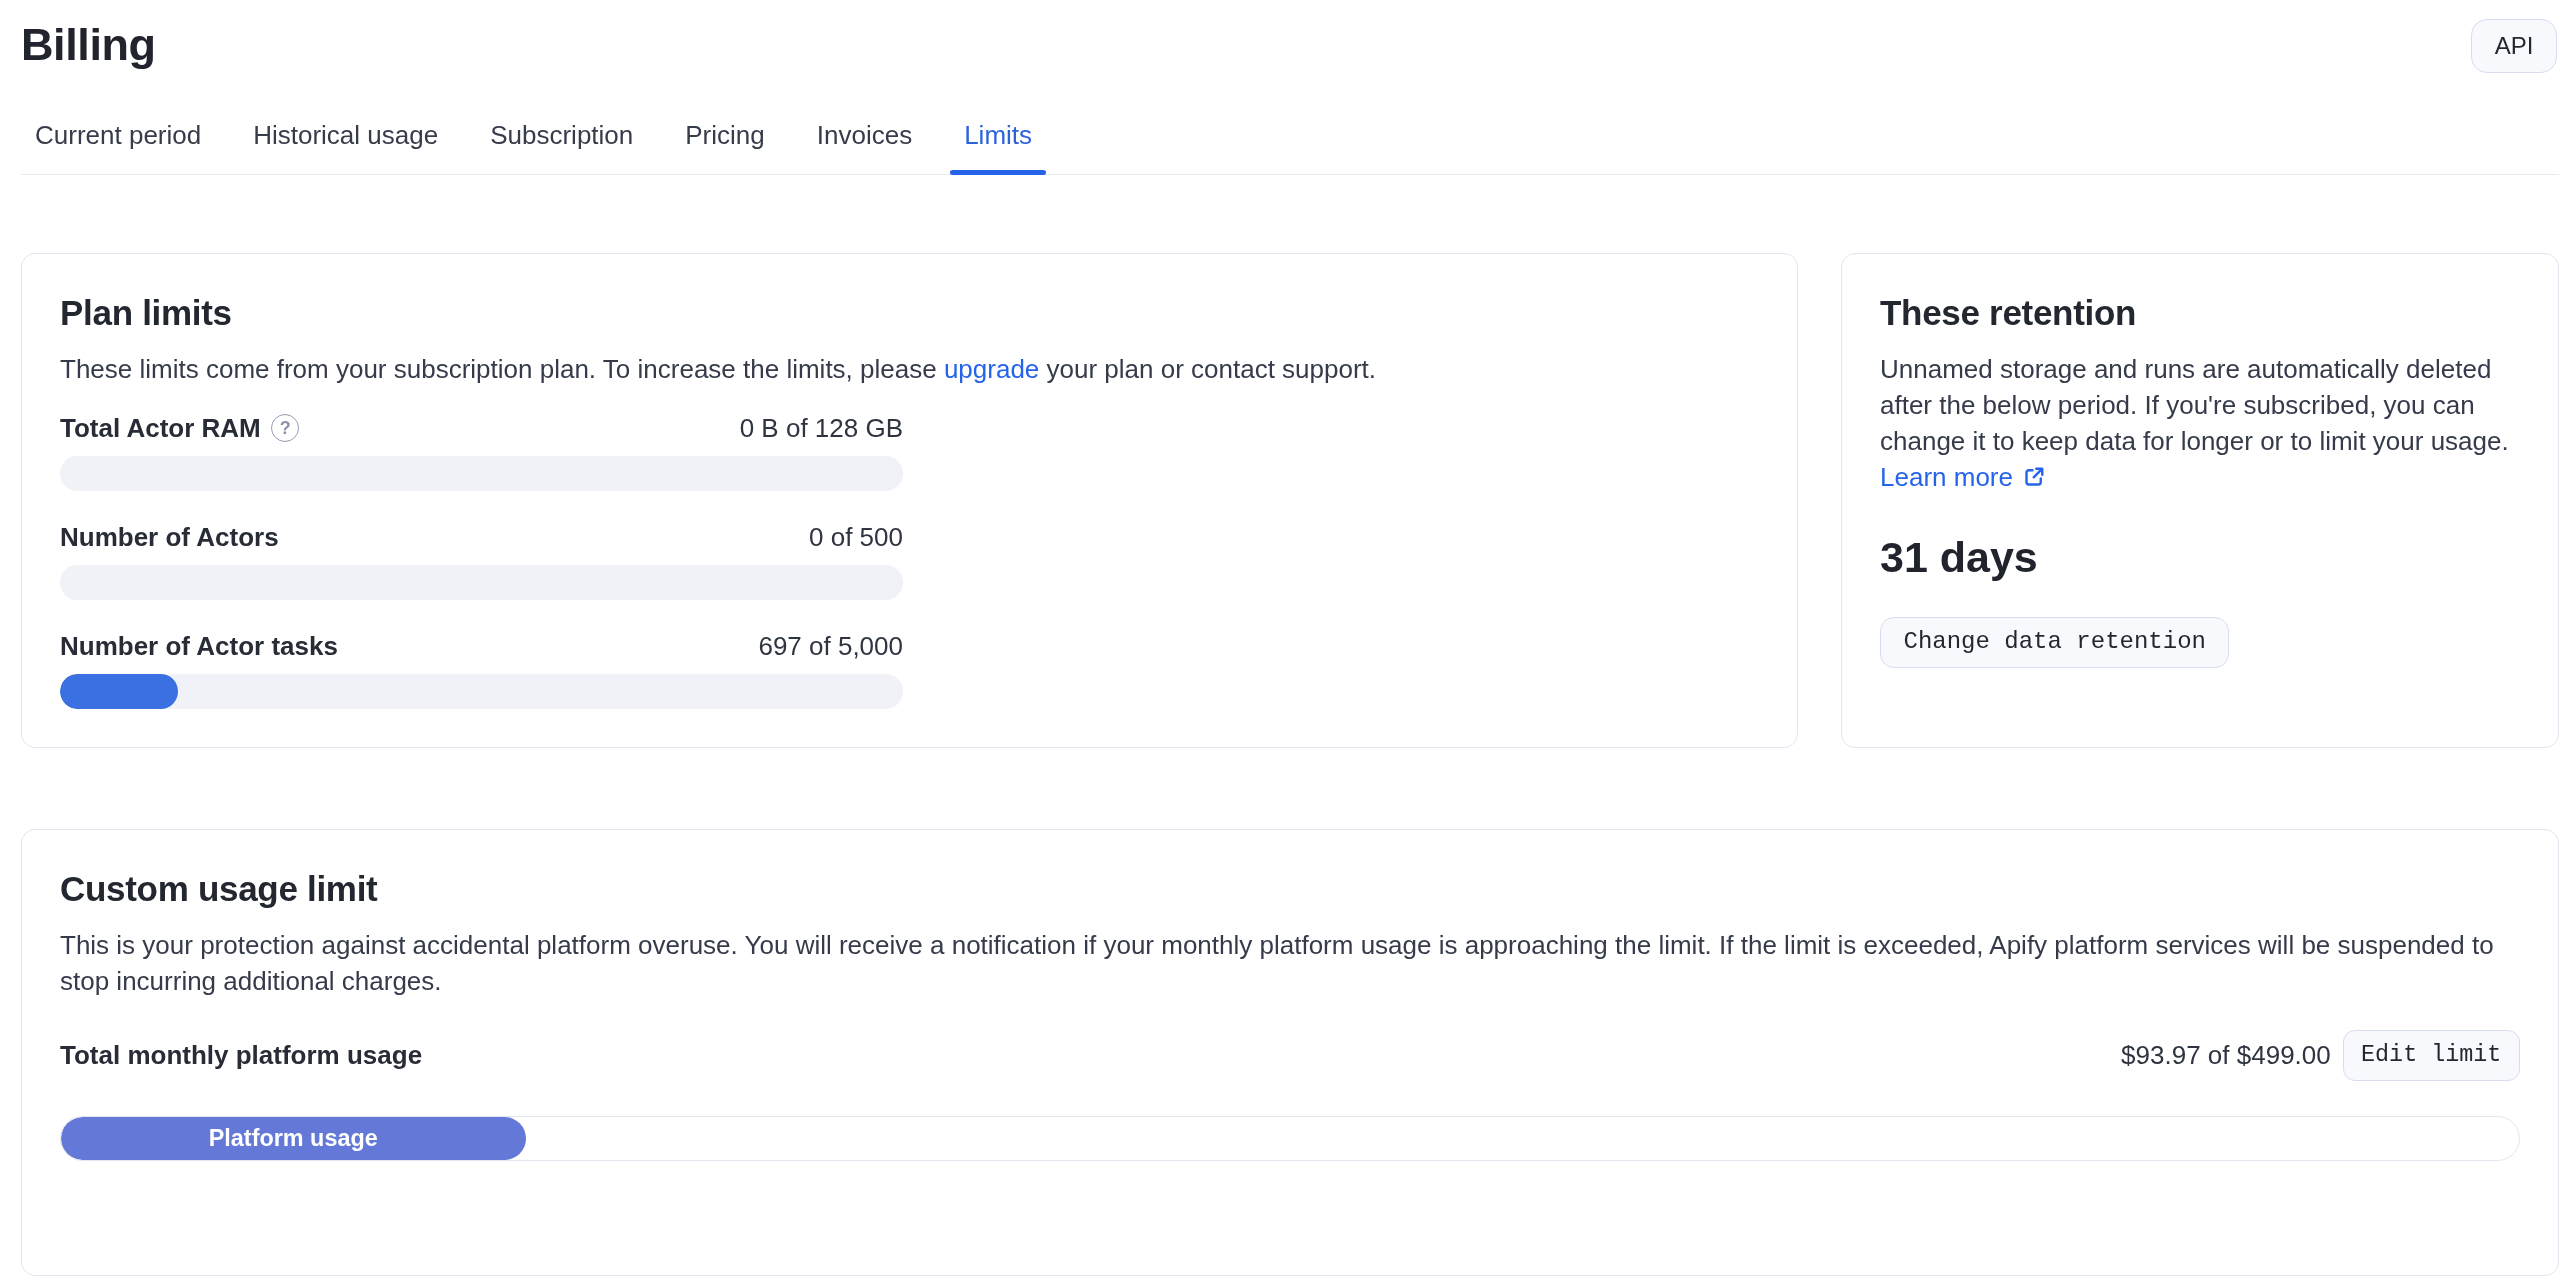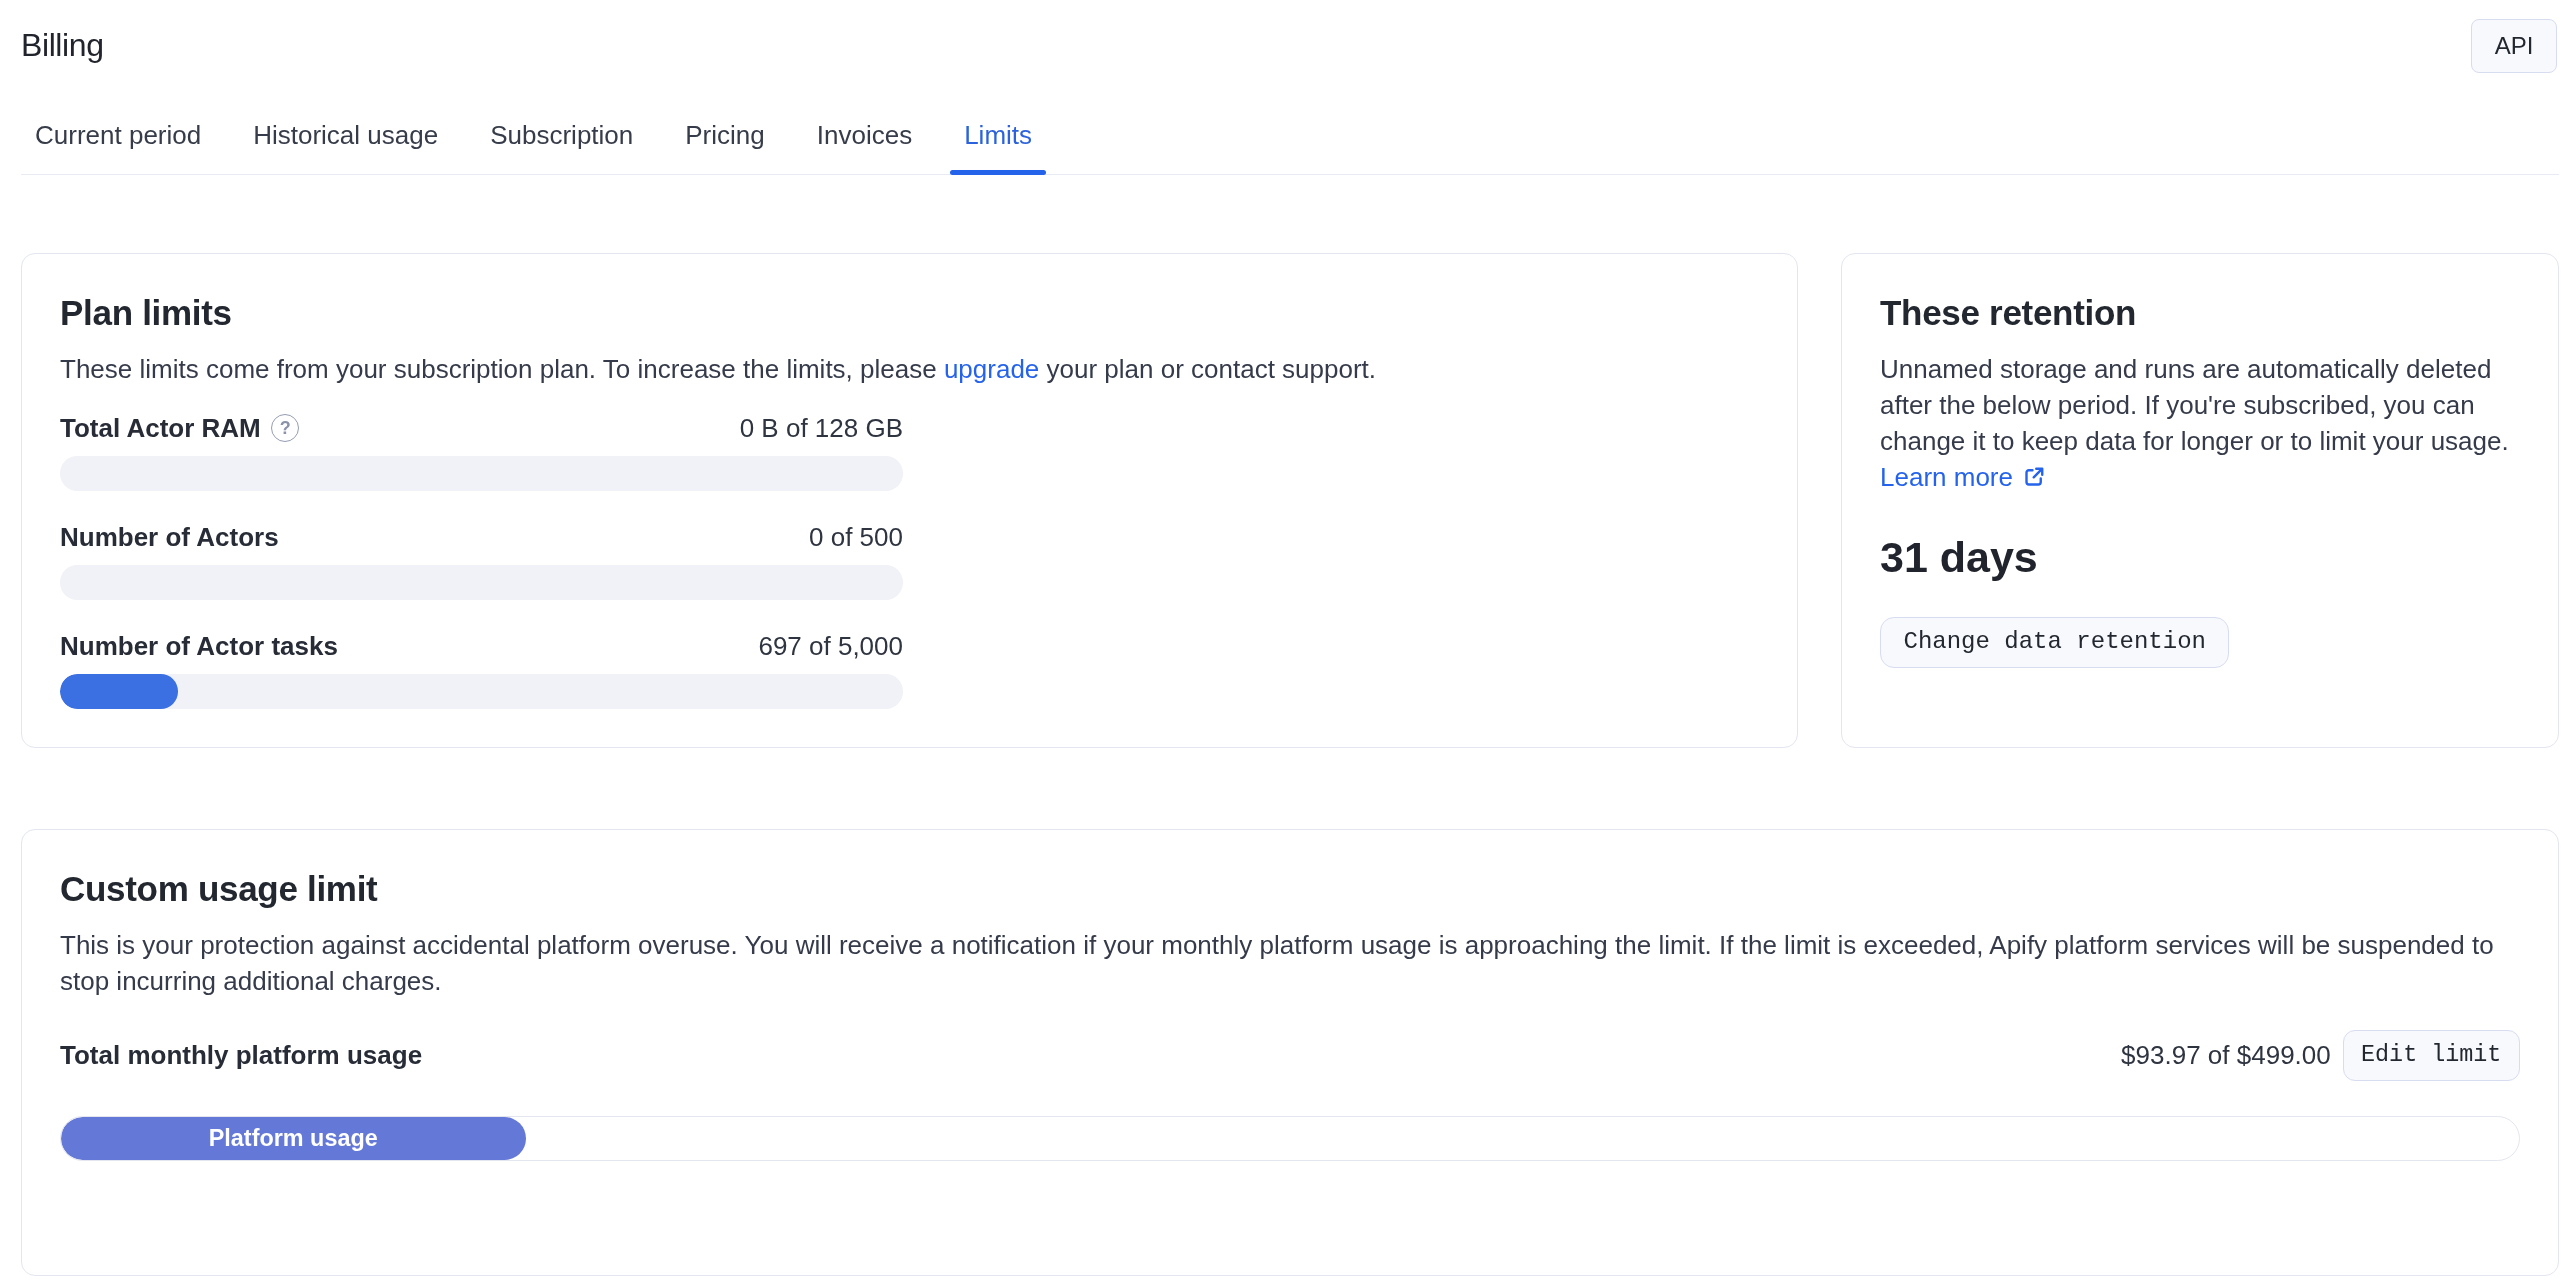--- a/index.html
+++ b/index.html
@@ -2,23 +2,23 @@
 <html style="font-size:14px"><head>
 <meta charset="utf-8">
 <style>
   * { margin:0; padding:0; box-sizing:border-box; }
   html,body { width:2576px; height:1286px; background:#ffffff;
     font-family:"Liberation Sans", sans-serif; color:#353b4a; }
 
   
   .header { display:flex; justify-content:space-between; align-items:flex-start;
     padding:19px 19px 0 21px; }
-  .page-title { font-size:32px; font-weight:400; color:#21242d; letter-spacing:-0.4px; line-height:52px; }
+  .page-title { font-size:45px; font-weight:700; color:#21242d; letter-spacing:-0.4px; line-height:52px; }
   .api-btn { font-size:24px; font-weight:500; color:#23272f; background:#f8f9fd;
-    border:1.7px solid #d8dcf0; border-radius:8px; padding:12px 22.5px; cursor:pointer; line-height:28px; }
+    border:1.7px solid #d8dcf0; border-radius:16px; padding:12px 22.5px; cursor:pointer; line-height:28px; }
 
   
   .tabs { display:flex; gap:24px; margin:26px 17.3px 0 21px; border-bottom:1.7px solid #e9ebf2; }
   .tab { font-size:26px; color:#363c49; padding:21px 14px 22.5px; position:relative; cursor:pointer; white-space:nowrap; }
   .tab.active { color:#2c63dc; }
   .tab.active::after { content:""; position:absolute; left:0; right:0; bottom:-1.7px;
     height:5.2px; background:#2563eb; border-radius:2.6px; }
 
   
   .content { padding:78px 17.3px 0 21px; }

